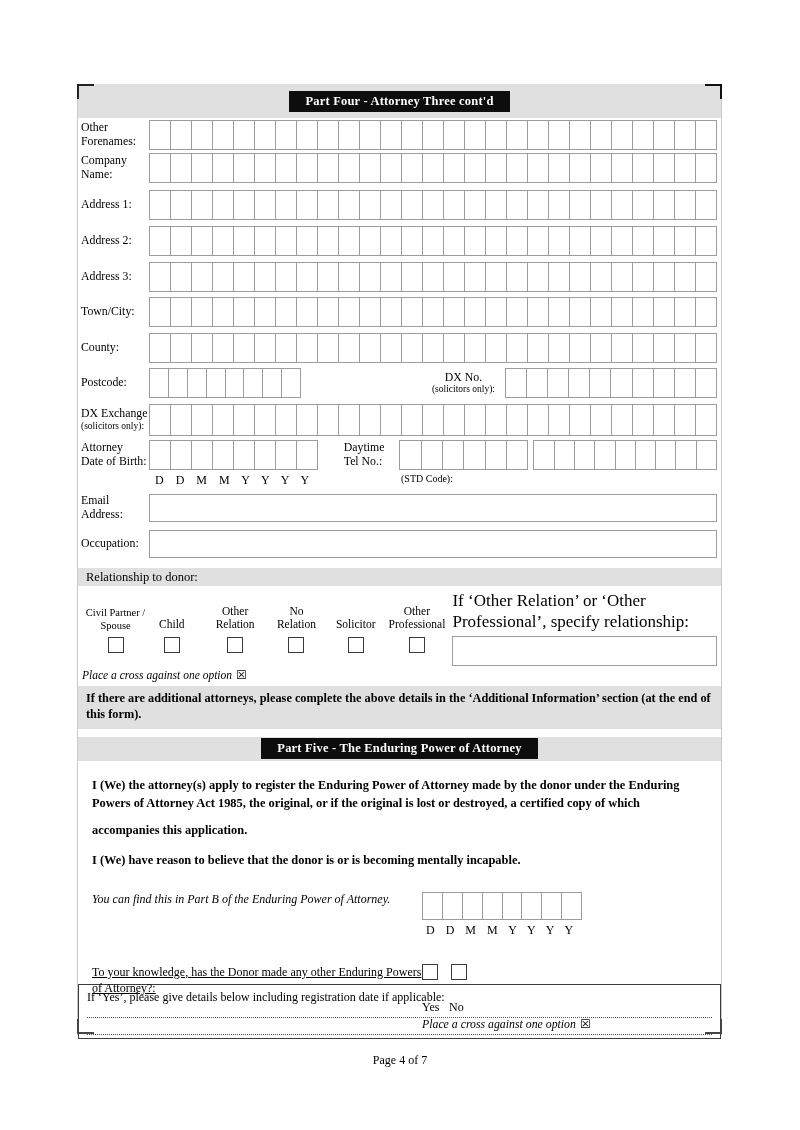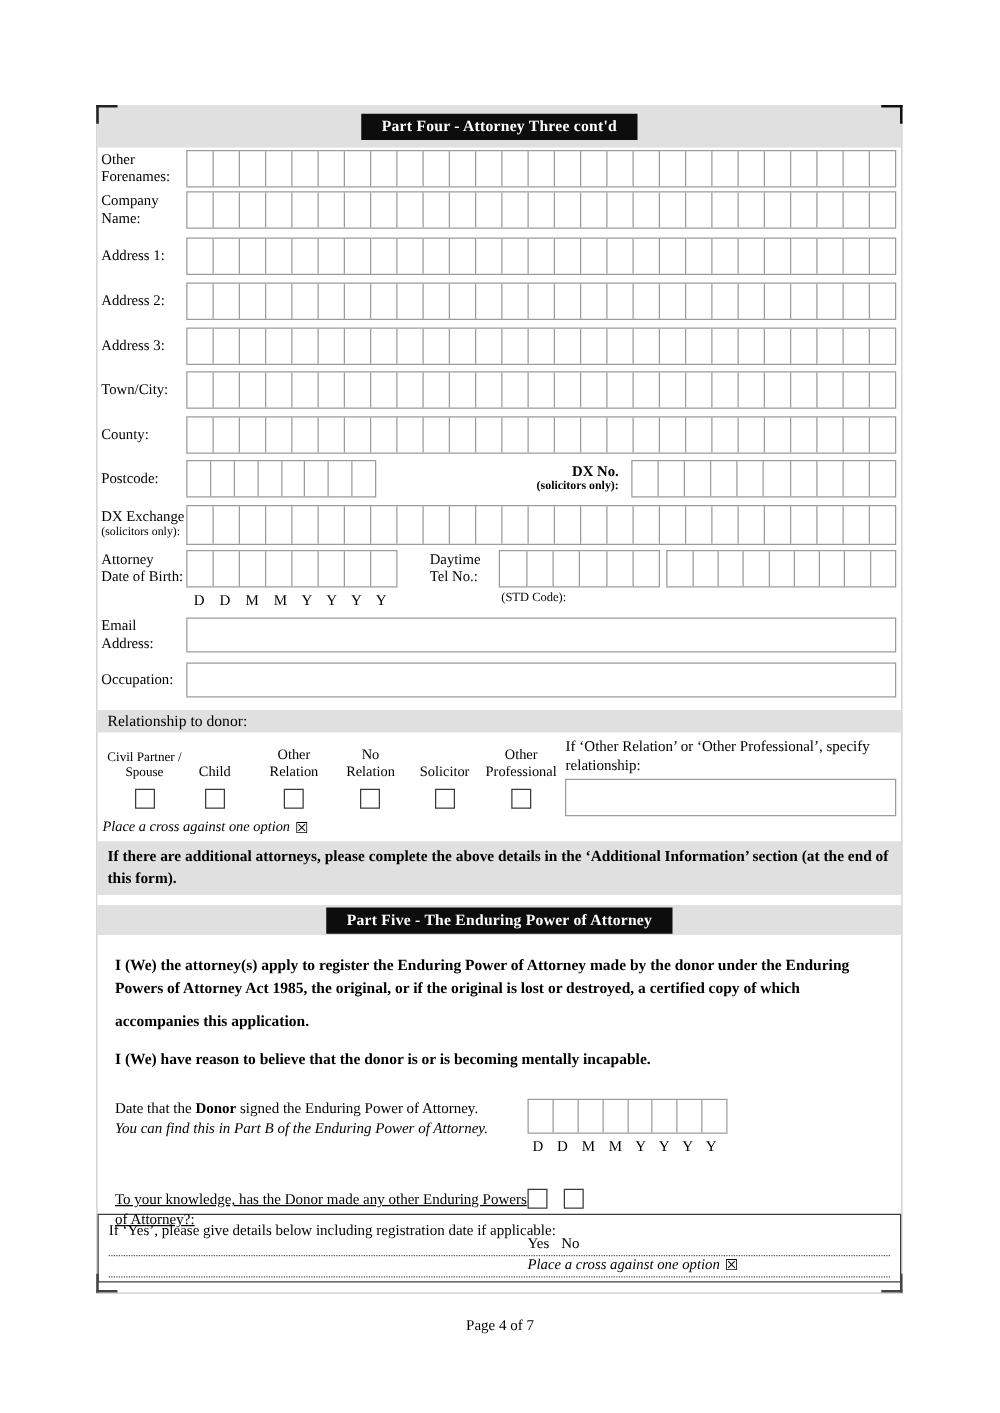--- a/index.html
+++ b/index.html
@@ -31,21 +31,21 @@
   .stdcode{font-size:10px;}
   .inputbox{flex:1;border:1px solid #9c9c9c;background:#fff;height:28px;box-sizing:border-box;}
   
   .relband{height:18px;font-size:12.5px;display:flex;align-items:center;padding-left:8px;box-sizing:border-box;}
   .relrow{display:flex;align-items:center;padding:4px 4px 0 3px;}
   .opt{display:flex;flex-direction:column;align-items:center;text-align:center;font-size:11.5px;line-height:1.2;}
   .optlbl{min-height:30px;display:flex;align-items:flex-end;justify-content:center;white-space:pre-line;}
   .opt-cp .optlbl{font-size:10.5px;}
   .cb{width:14px;height:14px;border:1.5px solid #3a3a3a;background:#fff;margin-top:5px;box-sizing:content-box;}
   .specify{margin-left:auto;width:268px;}
-  .specify-lbl{font-size:12px;line-height:1.25;}
+  .specify-lbl{font-size:17px;line-height:1.25;}
   .specify-box{border:1px solid #9c9c9c;background:#fff;height:28px;margin-top:3px;}
   .crossnote{font-style:italic;font-size:11.5px;padding-left:4px;margin-top:3px;display:flex;align-items:center;gap:4px;}
   .crossglyph{font-family:"DejaVu Sans",sans-serif;font-style:normal;font-size:12px;line-height:1;}
   .noteband{margin-top:5px;padding:4px 8px 6px 8px;font-weight:bold;font-size:12.3px;line-height:1.35;}
   
   .p5content{padding:16px 14px 0 14px;box-sizing:border-box;height:223px;}
   .bp{font-weight:bold;font-size:12.4px;line-height:1.45;margin:0;}
   .bp + .bp{margin-top:9px;}
   .dateblock{display:flex;margin-top:22px;}
   .dateleft{width:330px;flex:0 0 330px;font-size:12px;line-height:1.3;}
@@ -322,21 +322,21 @@
       <div class="boxgrid" style="width:152px">
           <span class="cell"></span>
           <span class="cell"></span>
           <span class="cell"></span>
           <span class="cell"></span>
           <span class="cell"></span>
           <span class="cell"></span>
           <span class="cell"></span>
           <span class="cell"></span>
         </div>
-      <div class="twolbl" style="margin-left:auto;padding-right:10px;text-align:right;font-weight:bold;">
+      <div class="twolbl" style="margin-left:auto;padding-right:10px;text-align:center;">
         <span>DX No.</span>
         <span class="sub" style="font-size:9.5px">(solicitors only):</span>
       </div>
       <div class="boxgrid" style="width:212px">
           <span class="cell"></span>
           <span class="cell"></span>
           <span class="cell"></span>
           <span class="cell"></span>
           <span class="cell"></span>
           <span class="cell"></span>
@@ -485,21 +485,20 @@
       <div class="hdrbox">Part Five - The Enduring Power of Attorney</div>
     </div>
 
     <div class="p5content">
       <p class="bp">I (We) the attorney(s) apply to register the Enduring Power of Attorney made by the donor under the Enduring Powers of Attorney Act 1985, the original, or if the original is lost or destroyed, a certified copy of which</p>
       <p class="bp">accompanies this application.</p>
       <p class="bp" style="margin-top:12px">I (We) have reason to believe that the donor is or is becoming mentally incapable.</p>
 
       <div class="dateblock">
         <div class="dateleft">
-          <div><span>Date that the </span><span class="b">Donor</span><span> signed the Enduring Power of Attorney.</span></div>
           <div class="it">You can find this in Part B of the Enduring Power of Attorney.</div>
         </div>
         <div class="dateright">
           <div class="boxgrid dgrid" style="height:28px">
               <span class="cell"></span>
               <span class="cell"></span>
               <span class="cell"></span>
               <span class="cell"></span>
               <span class="cell"></span>
               <span class="cell"></span>

